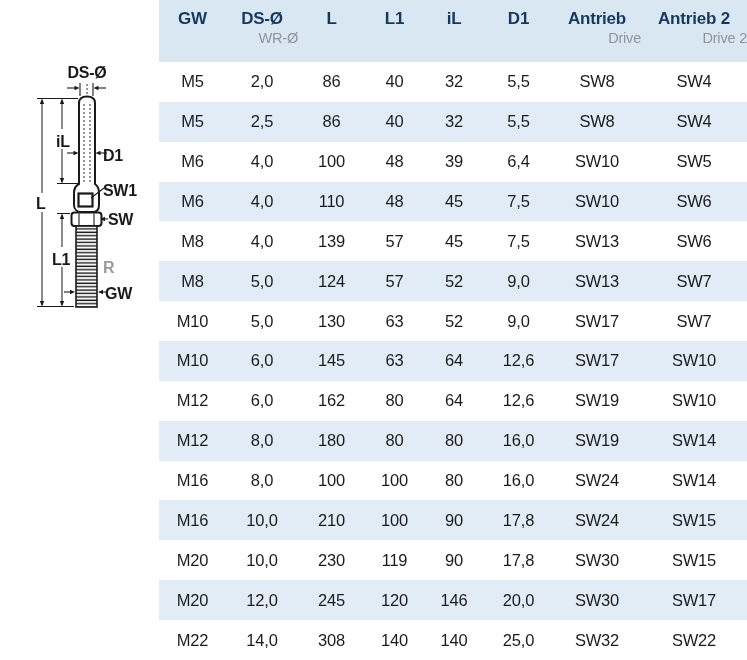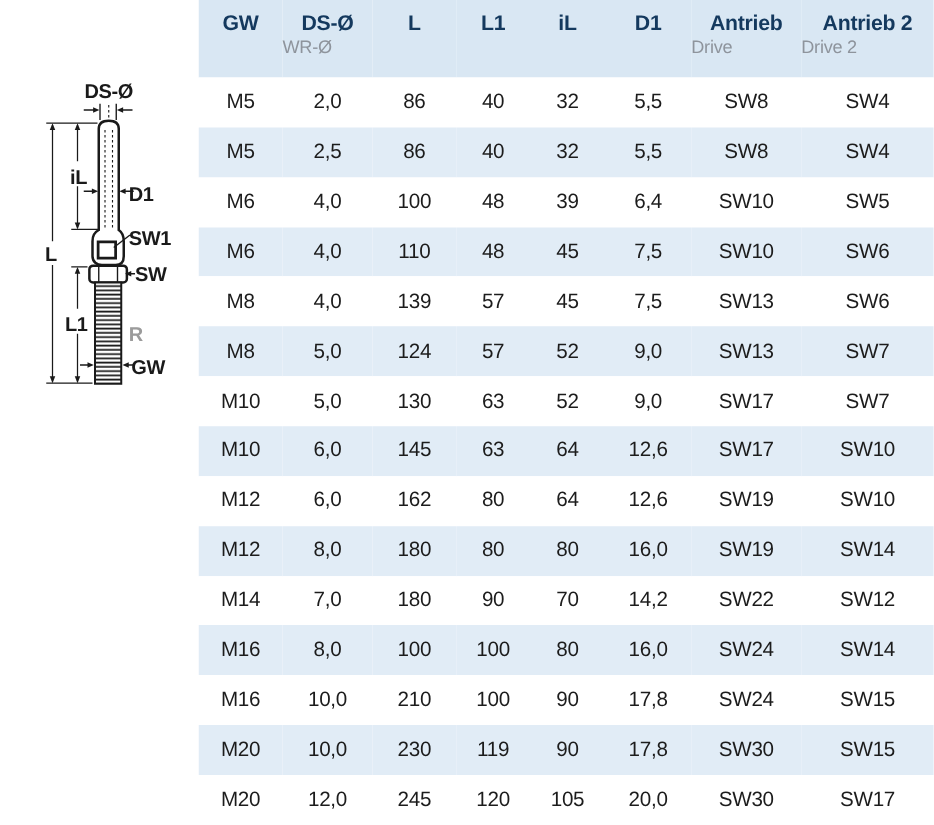--- a/index.html
+++ b/index.html
@@ -24,21 +24,21 @@
 
   
   .spec-table{position:absolute;left:159px;top:0;width:588px;height:660px;
     border-collapse:collapse;table-layout:fixed;}
   .spec-table thead tr{height:62px;}
   .spec-table th{background:var(--header-bg);vertical-align:top;
     padding-top:9px;font-weight:bold;}
   .h-main{color:var(--header-text);font-size:17px;font-weight:bold;
     line-height:20px;letter-spacing:-0.2px;text-align:center;}
   .h-sub{color:var(--subheader-text);font-size:14.5px;font-weight:normal;
-    line-height:19px;letter-spacing:-0.2px;text-align:left;min-height:19px;}
+    line-height:19px;letter-spacing:-0.2px;text-align:right;min-height:19px;}
   .spec-table td{text-align:center;vertical-align:middle;
     color:var(--body-text);font-size:16.5px;letter-spacing:-0.2px;}
   .spec-table tbody tr:nth-child(even) td{background:var(--row-alt-bg);}
   .spec-table tbody tr:nth-child(odd) td{background:#ffffff;}
 </style>
 </head>
 <body>
 
 <div class="page">
 
@@ -273,30 +273,20 @@
           <td>M12</td>
           <td>8,0</td>
           <td>180</td>
           <td>80</td>
           <td>80</td>
           <td>16,0</td>
           <td>SW19</td>
           <td>SW14</td>
         </tr>
         <tr>
-          <td>M14</td>
-          <td>7,0</td>
-          <td>180</td>
-          <td>90</td>
-          <td>70</td>
-          <td>14,2</td>
-          <td>SW22</td>
-          <td>SW12</td>
-        </tr>
-        <tr>
           <td>M16</td>
           <td>8,0</td>
           <td>100</td>
           <td>100</td>
           <td>80</td>
           <td>16,0</td>
           <td>SW24</td>
           <td>SW14</td>
         </tr>
         <tr>
@@ -317,21 +307,31 @@
           <td>90</td>
           <td>17,8</td>
           <td>SW30</td>
           <td>SW15</td>
         </tr>
         <tr>
           <td>M20</td>
           <td>12,0</td>
           <td>245</td>
           <td>120</td>
-          <td>105</td>
+          <td>146</td>
           <td>20,0</td>
           <td>SW30</td>
           <td>SW17</td>
         </tr>
+        <tr>
+          <td>M22</td>
+          <td>14,0</td>
+          <td>308</td>
+          <td>140</td>
+          <td>140</td>
+          <td>25,0</td>
+          <td>SW32</td>
+          <td>SW22</td>
+        </tr>
       </tbody>
   </table>
 
 </div>
 
 </body></html>

